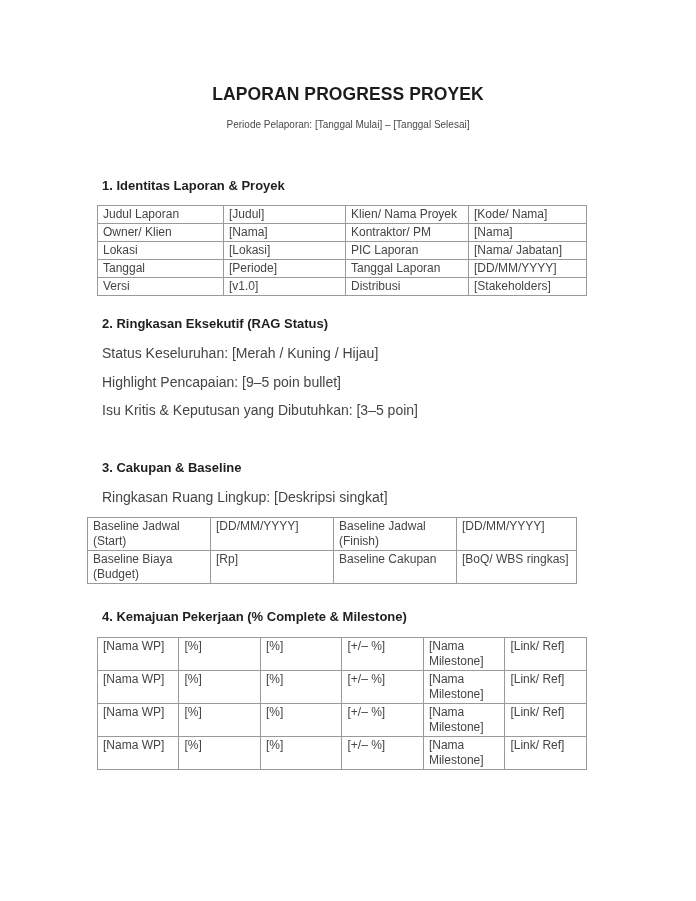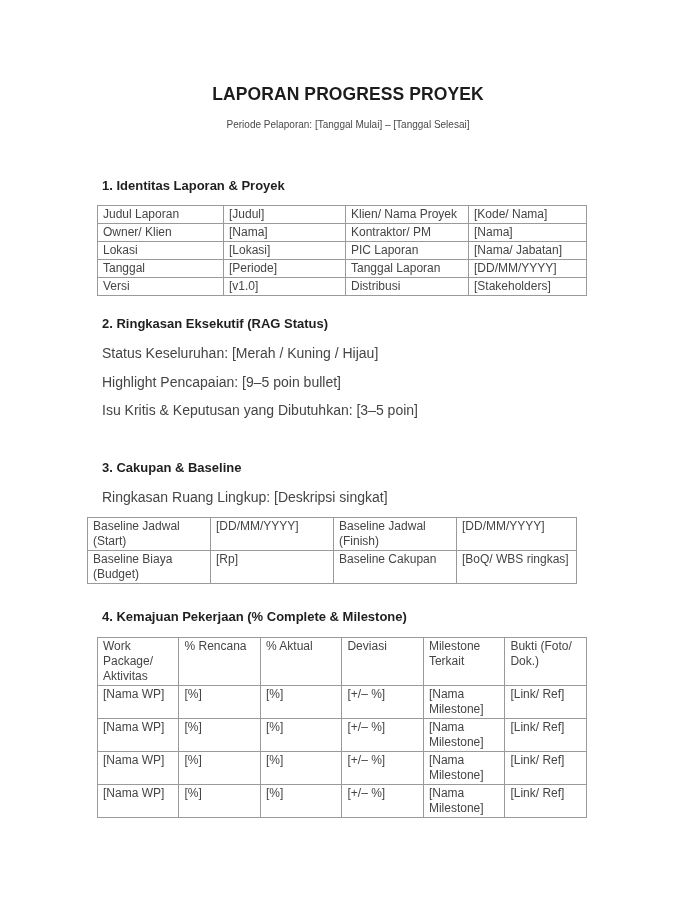--- a/index.html
+++ b/index.html
@@ -84,28 +84,20 @@
         <td>Baseline Cakupan</td>
         <td>[BoQ/ WBS ringkas]</td>
       </tr>
     </tbody>
   </table>
 
   <div class="h" style="top:609px">4. Kemajuan Pekerjaan (% Complete &amp; Milestone)</div>
   <table id="t4">
     <tbody>
       <tr>
-        <td>Work Package/ Aktivitas</td>
-        <td>% Rencana</td>
-        <td>% Aktual</td>
-        <td>Deviasi</td>
-        <td>Milestone Terkait</td>
-        <td>Bukti (Foto/ Dok.)</td>
-      </tr>
-      <tr>
         <td>[Nama WP]</td>
         <td>[%]</td>
         <td>[%]</td>
         <td>[+/– %]</td>
         <td>[Nama Milestone]</td>
         <td>[Link/ Ref]</td>
       </tr>
       <tr>
         <td>[Nama WP]</td>
         <td>[%]</td>

